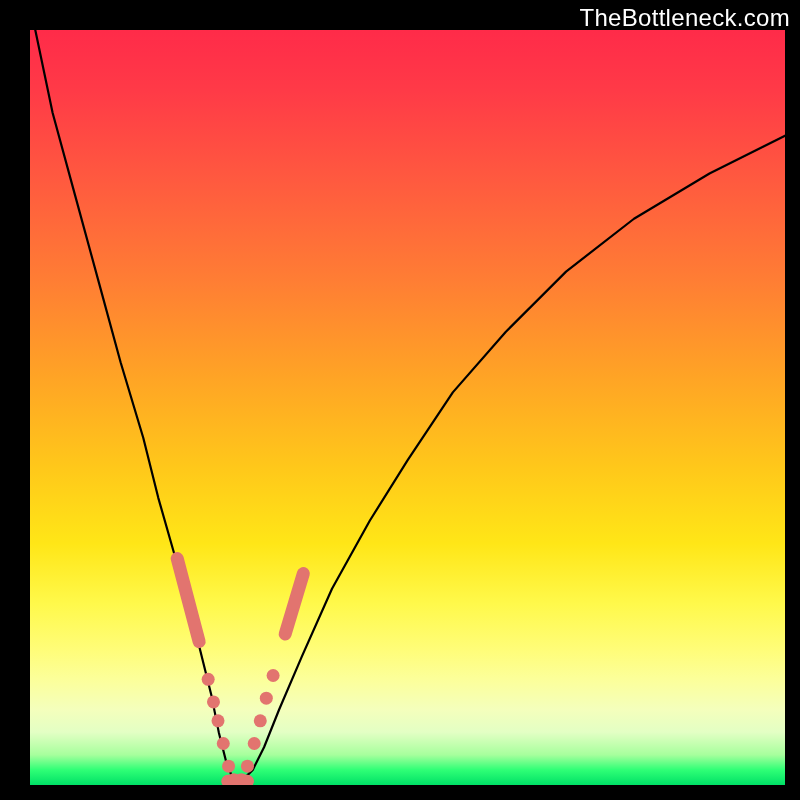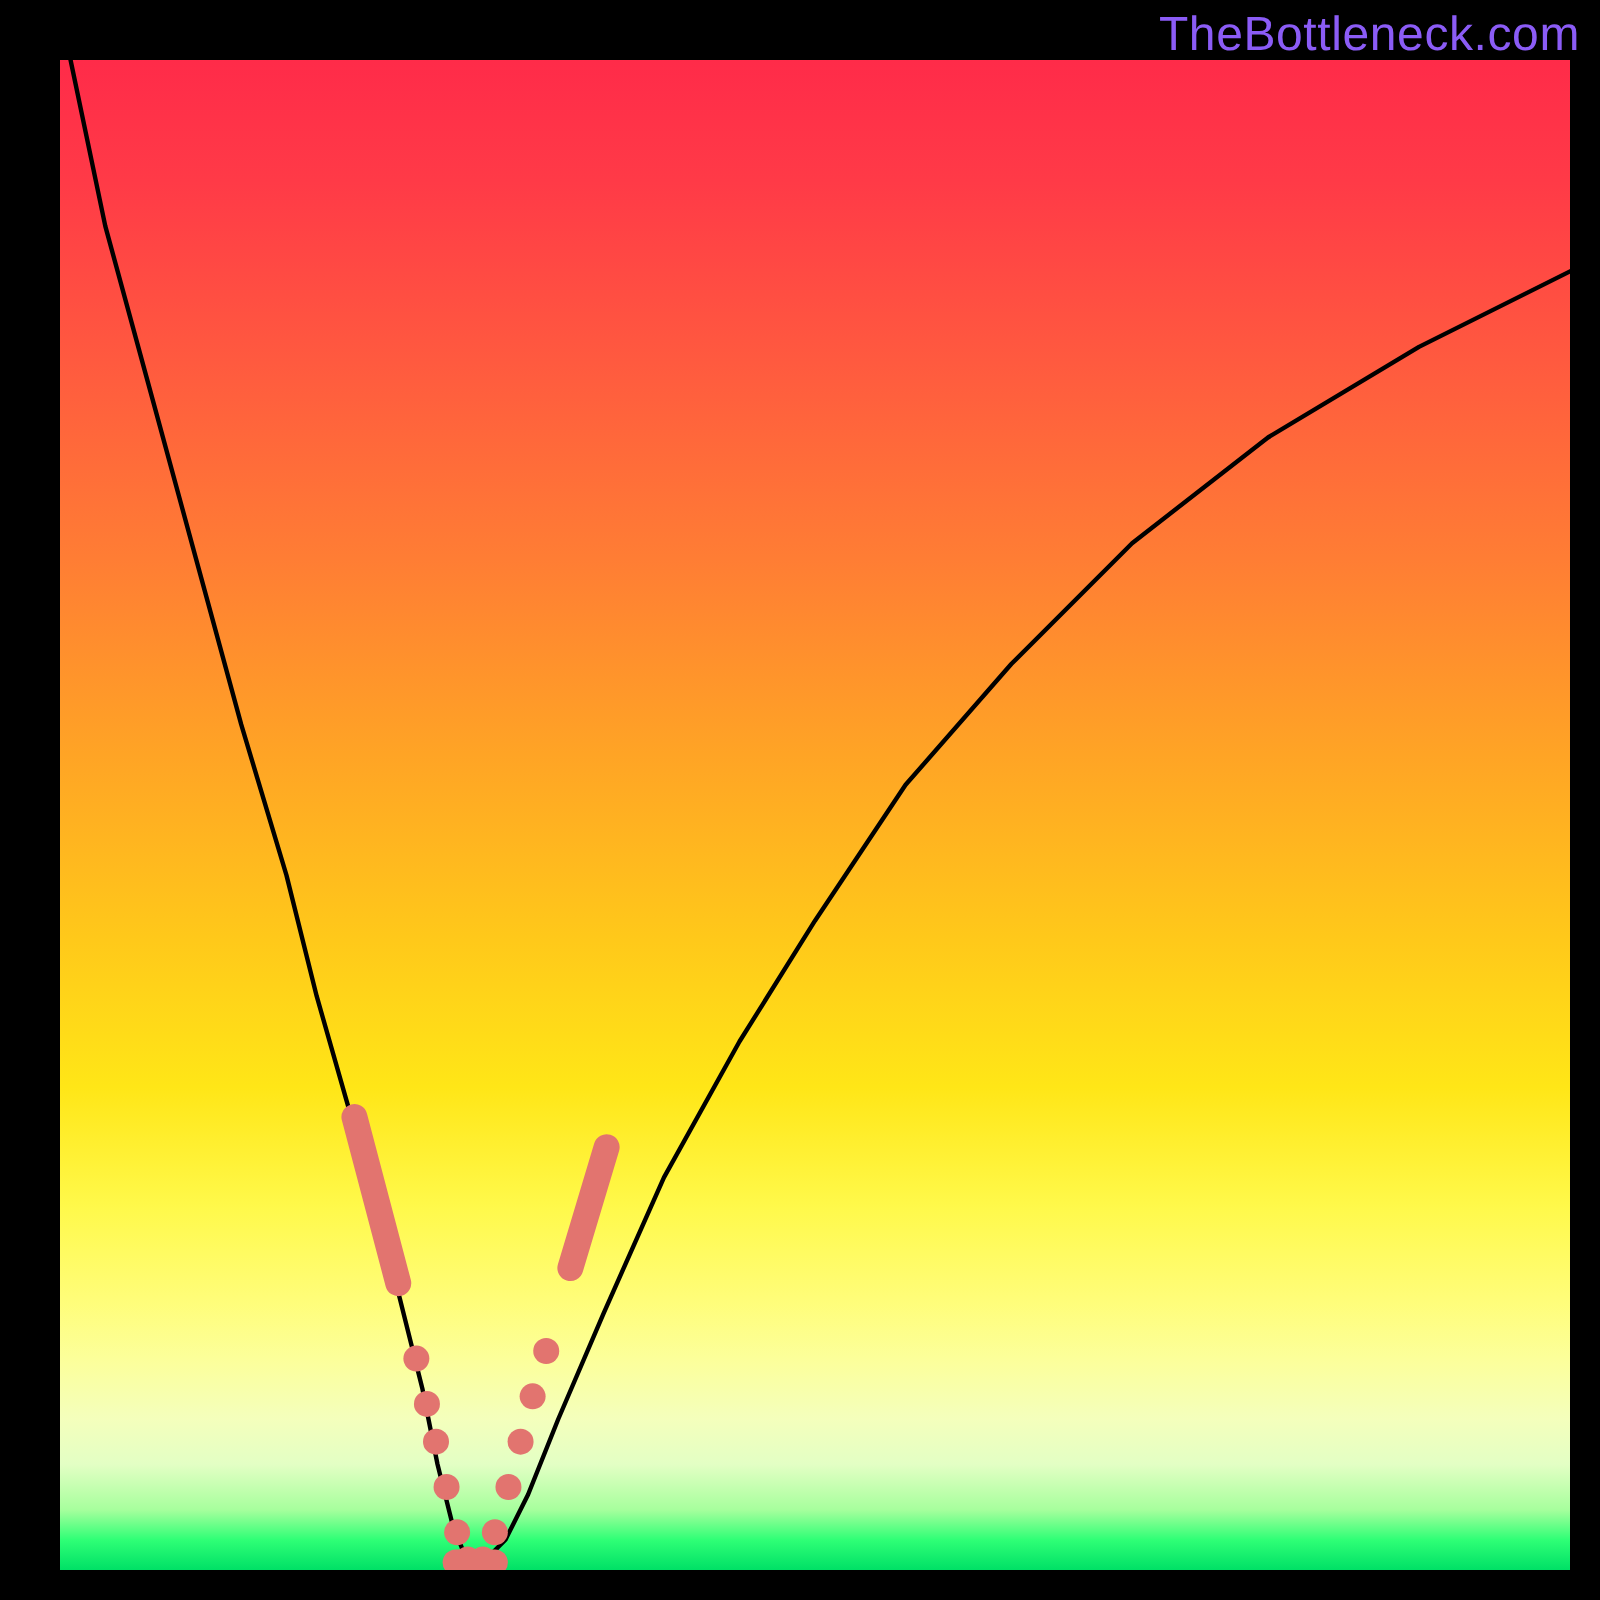--- a/index.html
+++ b/index.html
@@ -14,21 +14,21 @@
   .frame {
     position: relative;
     width: 800px;
     height: 800px;
     background: #000;
   }
   .watermark {
     position: absolute;
     top: 4px;
     right: 10px;
-    color: #8b5cf6;
+    color: #ffffff;
     font-size: 24px;
     font-weight: 500;
     letter-spacing: 0.3px;
     z-index: 10;
   }
   .plot {
     position: absolute;
     left: 30px;
     top: 30px;
     width: 755px;

